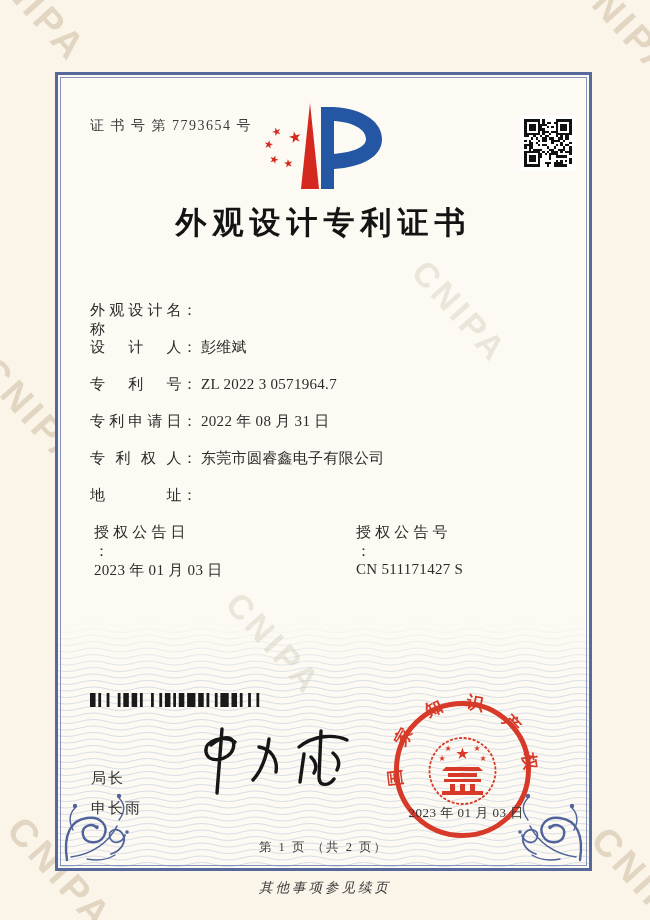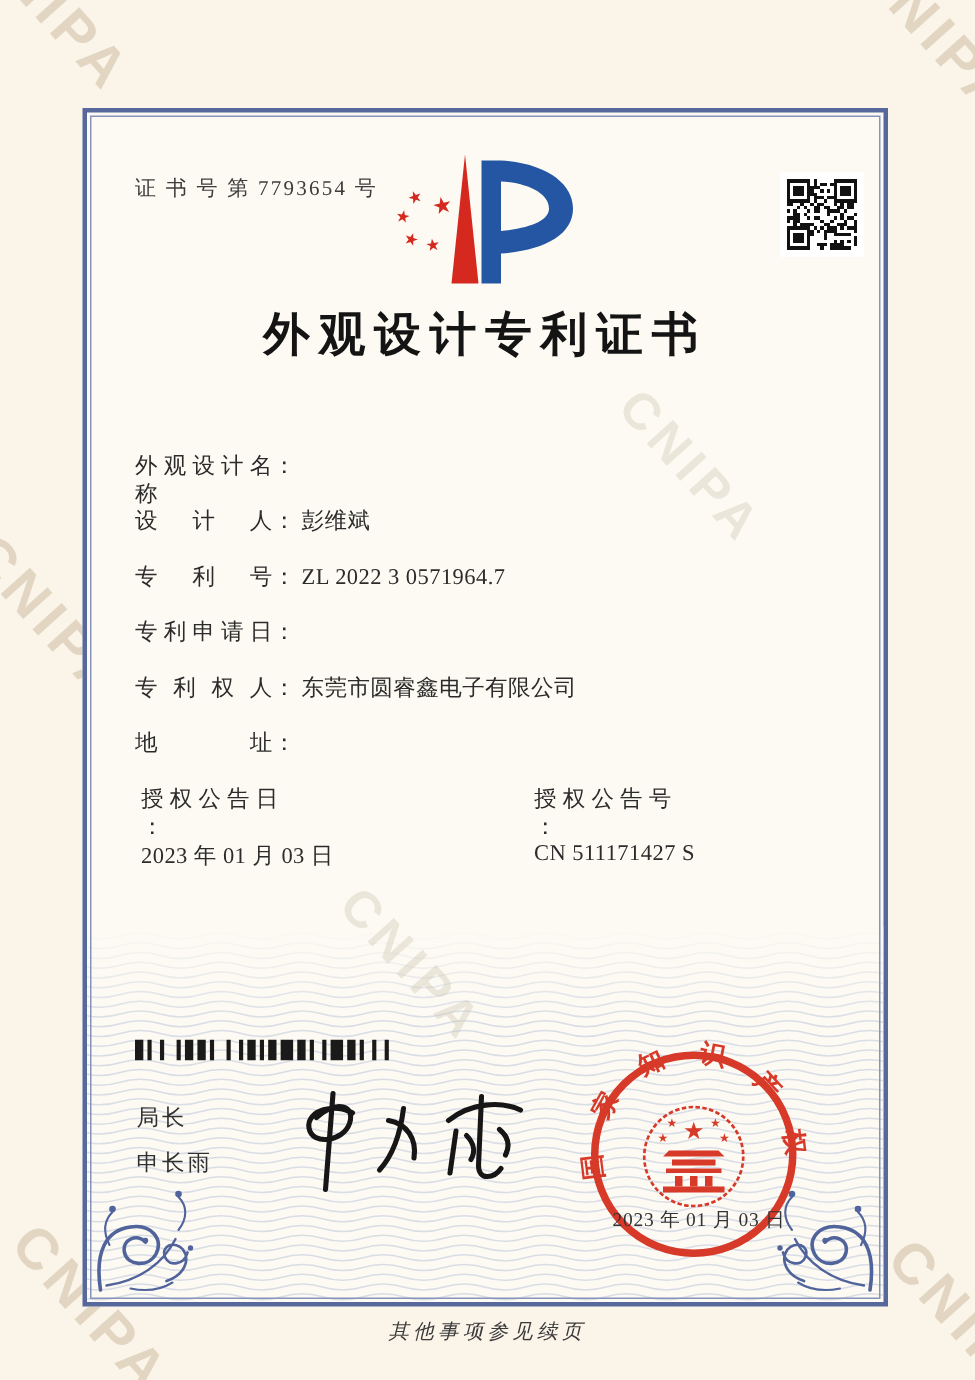--- a/index.html
+++ b/index.html
@@ -57,21 +57,21 @@
   .fvalue{margin-left:4px;white-space:nowrap;letter-spacing:0.3px;}
   .fgroup{display:flex;align-items:baseline;flex-direction:column;}
   .fgroup.first{width:262px;flex:none;}
   .paras{
     position:absolute;left:32px;top:467px;width:478px;z-index:4;
     font-size:14.5px;line-height:20.5px;color:#343434;font-style:italic;
   }
   .paras p{margin:0;text-indent:2em;letter-spacing:0.4px;}
   #barcode{position:absolute;left:32px;top:618px;width:172px;height:14px;z-index:4;}
   .director{
-    position:absolute;left:33px;top:656px;z-index:4;
+    position:absolute;left:33px;top:688px;z-index:4;
     font-family:"Liberation Sans","DejaVu Sans",sans-serif;
     font-size:15px;color:#303030;line-height:30px;letter-spacing:2px;
   }
   .signature{position:absolute;left:125px;top:650px;z-index:4;}
   .seal{position:absolute;left:322px;top:612px;z-index:4;opacity:0.95;}
   .sealdate{
     position:absolute;left:328px;top:729px;width:160px;text-align:center;
     font-size:13px;color:#333;letter-spacing:0.5px;z-index:5;
   }
   .pageind{
@@ -341,20 +341,21 @@
         <span class="fvalue">彭维斌</span>
       </div>
       <div class="frow">
         <span class="flabel">专利号</span>
           <span class="fcolon">：</span>
         <span class="fvalue">ZL 2022 3 0571964.7</span>
       </div>
       <div class="frow">
         <span class="flabel">专利申请日</span>
           <span class="fcolon">：</span>
+        <span class="fvalue">2022 年 08 月 31 日</span>
       </div>
       <div class="frow">
         <span class="flabel">专利权人</span>
           <span class="fcolon">：</span>
         <span class="fvalue">东莞市圆睿鑫电子有限公司</span>
       </div>
       <div class="frow">
         <span class="flabel">地址</span>
           <span class="fcolon">：</span>
       </div>
@@ -439,16 +440,17 @@
         <rect x="68" y="86" width="29" height="4"></rect>
         <rect x="64" y="92" width="37" height="3"></rect>
         <rect x="70" y="97" width="5" height="7"></rect>
         <rect x="80" y="97" width="5" height="7"></rect>
         <rect x="90" y="97" width="5" height="7"></rect>
         <rect x="62" y="104" width="41" height="4"></rect>
       </g>
     </svg>
     <div class="sealdate">2023 年 01 月 03 日</div>
 
+    <div class="pageind">第 1 页 （共 2 页）</div>
   </div>
 </div>
 
 <div class="outfooter">其他事项参见续页</div>
 
 </body></html>

